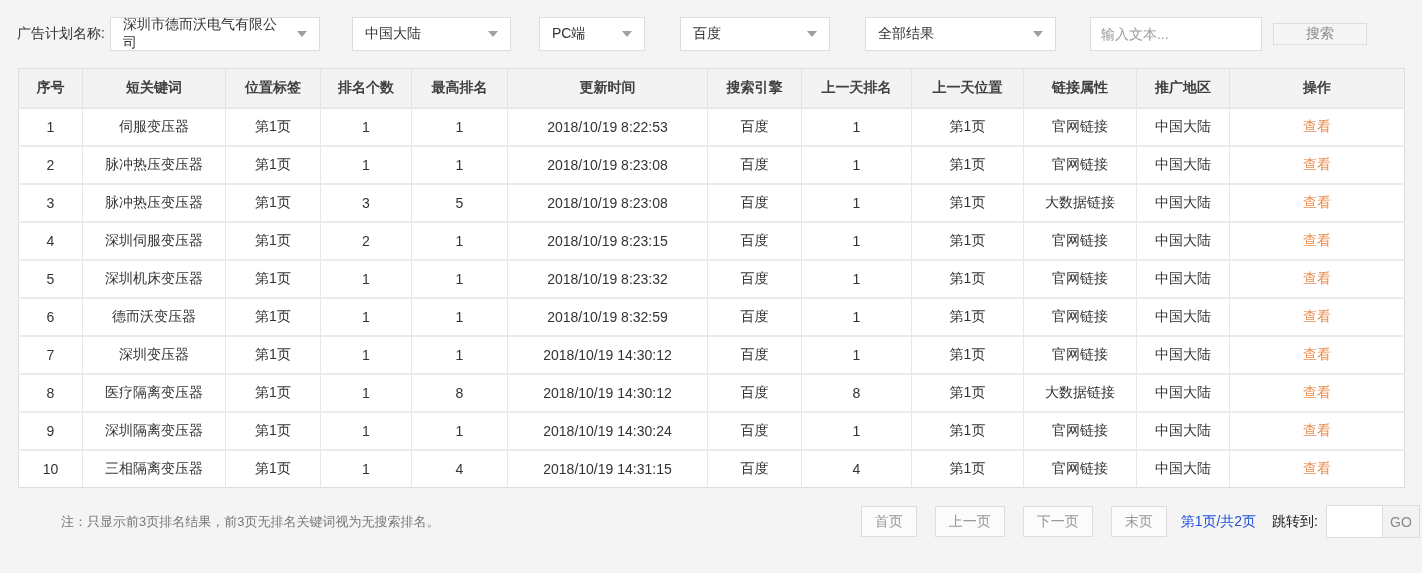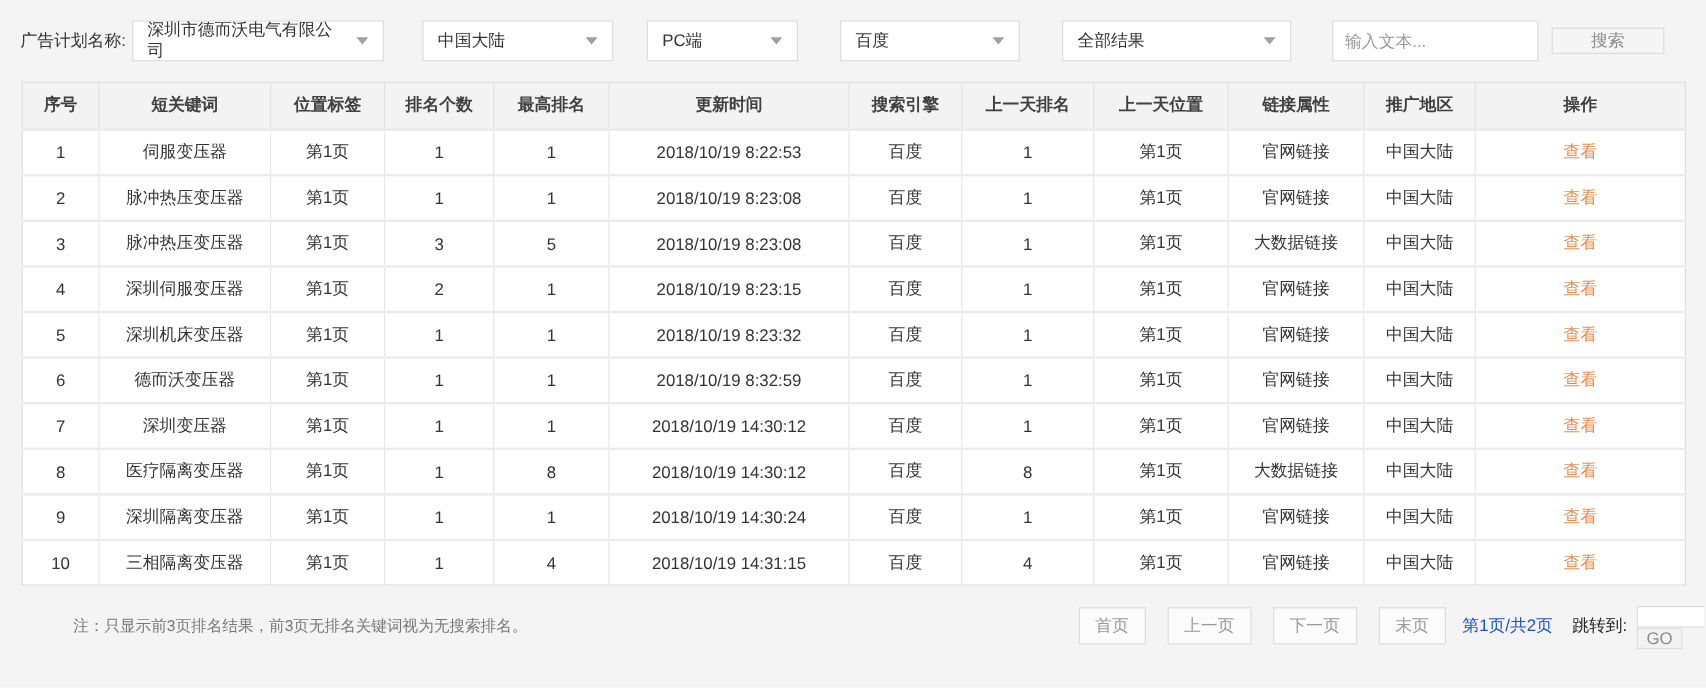--- a/index.html
+++ b/index.html
@@ -35,21 +35,21 @@
   .caret {
     width: 0; height: 0;
     border-left: 5px solid transparent;
     border-right: 5px solid transparent;
     border-top: 6px solid #a0a0a0;
     margin-left: 10px;
     flex: 0 0 auto;
   }
   .w210 { width: 210px; margin-left: 5px; }
   .w159 { width: 159px; margin-left: 32px; }
-  .w106 { width: 126px; margin-left: 28px; }
+  .w106 { width: 106px; margin-left: 28px; }
   .w150 { width: 150px; margin-left: 35px; }
   .w158 { width: 191px; margin-left: 35px; }
   .text-input {
     width: 172px; height: 34px;
     margin-left: 34px;
     border: 1px solid #ddd;
     background: #fff;
     padding: 0 10px;
     font-size: 14px;
     font-family: inherit;
@@ -121,21 +121,21 @@
     background: #fbfbfb;
     color: #999;
     font-size: 14px;
     font-family: inherit;
     padding: 0 13px;
     margin-left: 18px;
     cursor: pointer;
   }
   .page-info { color: #1d4ed8; margin-left: 14px; white-space: nowrap; text-align: center; }
   .jump-label { color: #222; margin-left: 16px; white-space: nowrap; }
-  .jump-group { display: flex; align-items: stretch; margin-left: 8px; height: 33px; flex-direction: column; }
+  .jump-group { display: flex; align-items: stretch; margin-left: 8px; height: 33px; }
   .jump-input {
     width: 56px;
     border: 1px solid #ddd;
     border-right: none;
     background: #fff;
     padding: 0 6px;
     font-size: 14px;
     font-family: inherit;
     outline: none;
   }

